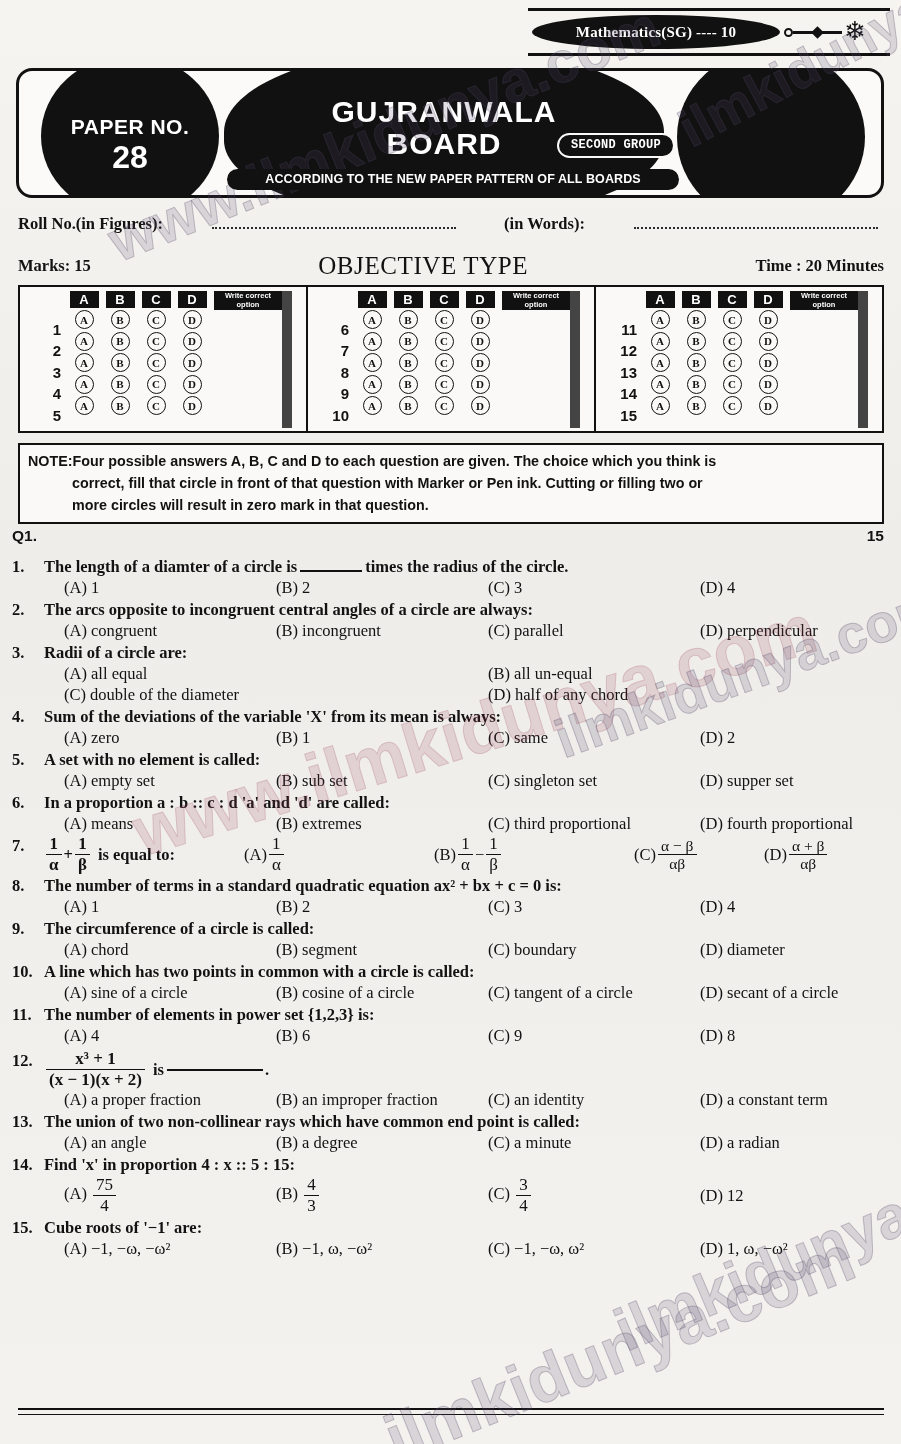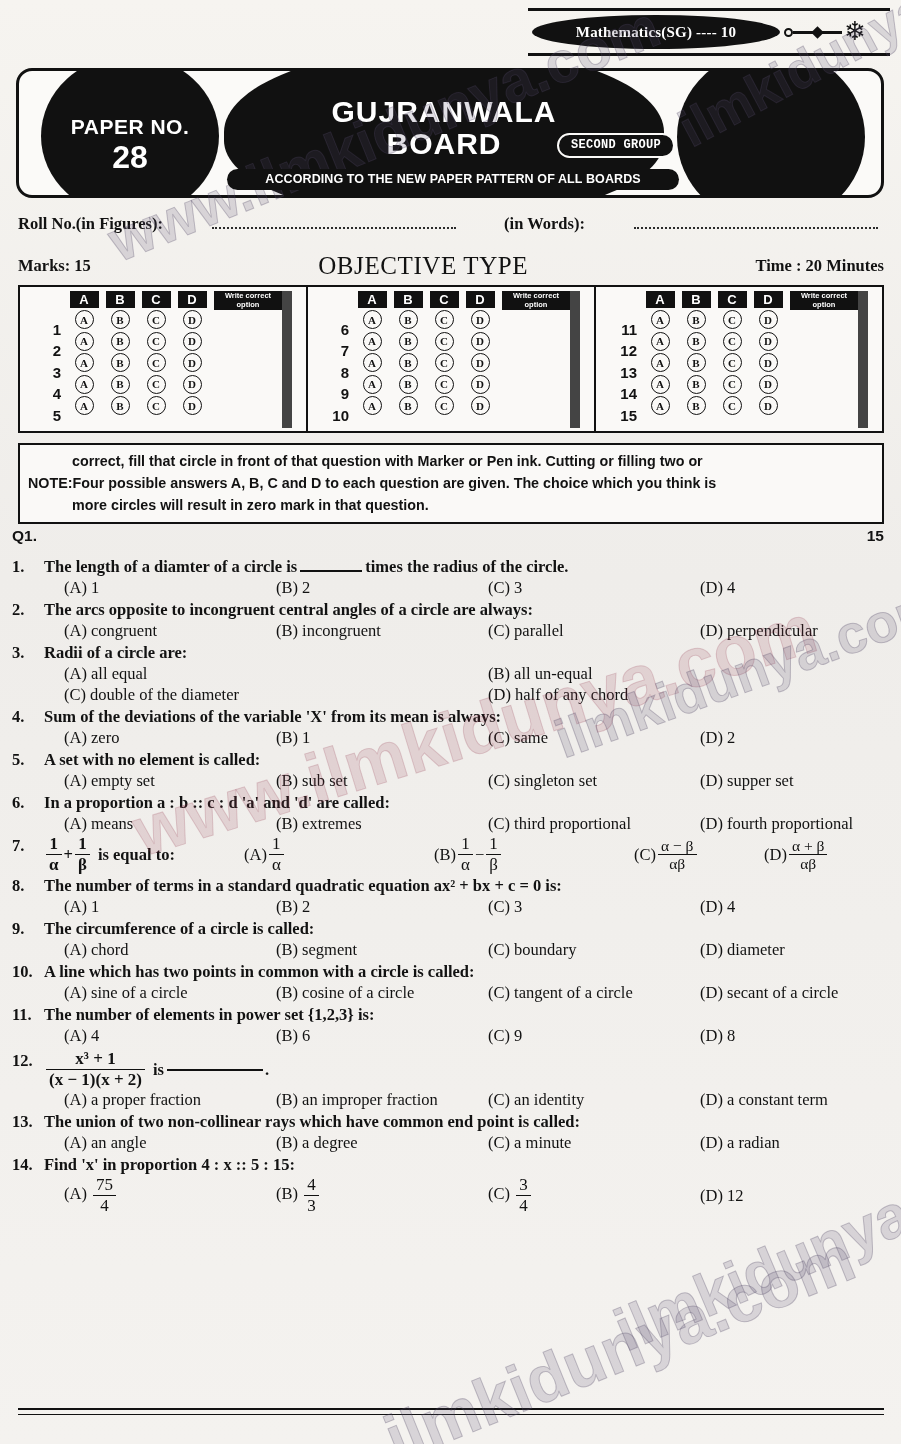--- a/index.html
+++ b/index.html
@@ -554,22 +554,22 @@
           <div class="write-cell"></div>
           <div class="write-cell"></div>
           <div class="write-cell"></div>
           <div class="write-cell"></div>
           <div class="write-cell"></div>
         </div>
       </div>
     </div>
 
   <div class="note-box">
+    <span class="nline">NOTE:Four possible answers A, B, C and D to each question are given. The choice which you think is</span>
     <span class="nline indent">correct, fill that circle in front of that question with Marker or Pen ink. Cutting or filling two or</span>
-    <span class="nline">NOTE:Four possible answers A, B, C and D to each question are given. The choice which you think is</span>
     <span class="nline indent">more circles will result in zero mark in that question.</span>
   </div>
 
   <div class="q1row">
     <span>Q1.</span>
     <span>15</span>
   </div>
 
   <div class="questions" id="questions">
       <div class="q">
@@ -794,20 +794,32 @@
                 <span class="bot">3</span>
               </span></div>
             <div class="opt"><span>(C)</span><span> </span><span class="frac big">
                 <span class="top">3</span>
                 <span class="bot">4</span>
               </span></div>
             <div class="opt">(D) 12</div>
           </div>
         </div>
       </div>
+      <div class="q">
+        <div class="q-num">15.</div>
+        <div class="q-body">
+          <div class="q-text">Cube roots of '−1' are:</div>
+          <div class="opts four">
+            <div class="opt">(A)  −1, −ω, −ω²</div>
+            <div class="opt">(B)  −1, ω, −ω²</div>
+            <div class="opt">(C)  −1, −ω, ω²</div>
+            <div class="opt">(D)  1, ω, −ω²</div>
+          </div>
+        </div>
+      </div>
     </div>
 
   <div class="footer-rule"></div>
   <div class="footer-rule2"></div>
 
   <div class="wm wm1">www.ilmkidunya.com</div>
   <div class="wm wm2">ilmkidunya.com</div>
   <div class="wm wm3">www.ilmkidunya.com</div>
   <div class="wm wm4">ilmkidunya.com</div>
   <div class="wm wm5">ilmkidunya.com</div>

